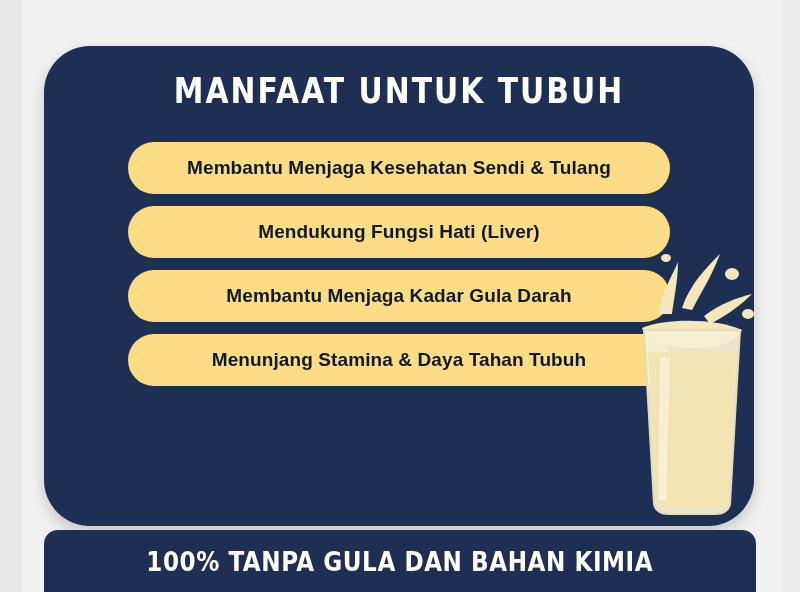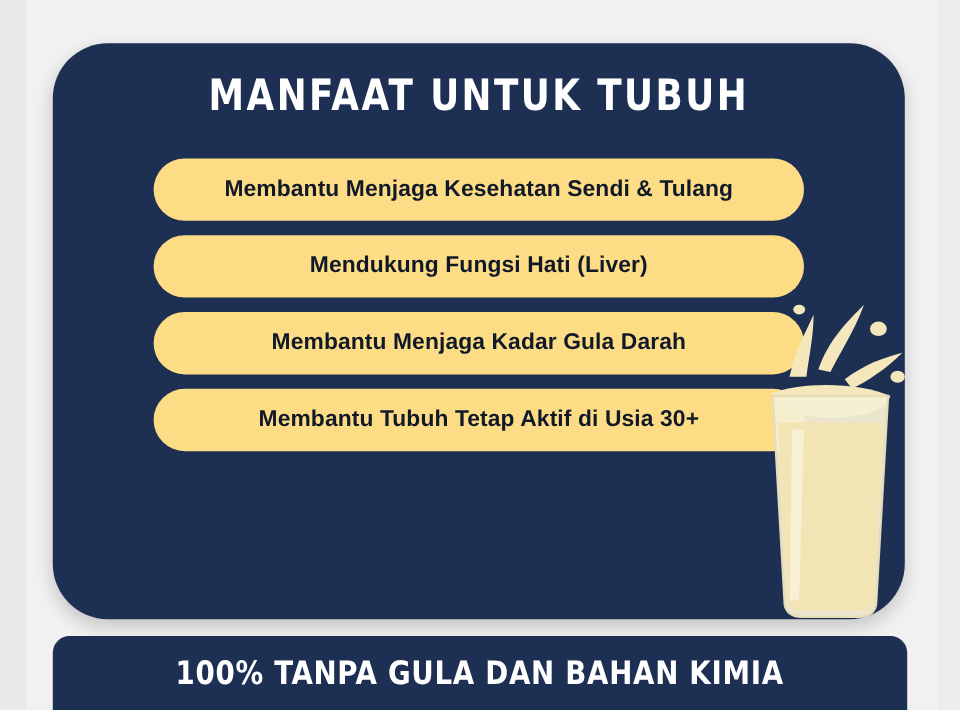--- a/index.html
+++ b/index.html
@@ -32,21 +32,21 @@
     position: absolute;
     right: 0; top: 0; bottom: 0;
     width: 18px;
     background: #ececec;
   }
 
   
   .card {
     position: absolute;
     left: 44px;
-    top: 36px;
+    top: 46px;
     width: 710px;
     height: 480px;
     background: #1d2f52;
     border-radius: 46px;
     box-shadow: 0 6px 14px rgba(0,0,0,0.18);
   }
 
   .card-title {
     position: absolute;
     top: 24px;
@@ -136,21 +136,21 @@
       <div class="benefit-pill">
         <span>Membantu Menjaga Kesehatan Sendi &amp; Tulang</span>
       </div>
       <div class="benefit-pill">
         <span>Mendukung Fungsi Hati (Liver)</span>
       </div>
       <div class="benefit-pill">
         <span>Membantu Menjaga Kadar Gula Darah</span>
       </div>
       <div class="benefit-pill">
-        <span>Membantu Tubuh Tetap Aktif di Usia 30+</span>
+        <span>Menunjang Stamina &amp; Daya Tahan Tubuh</span>
       </div>
     </div>
   </div>
 
   <div class="glass-wrap">
     <svg width="140" height="300" viewBox="0 0 140 300" xmlns="http://www.w3.org/2000/svg">
 
       <g fill="#f3e7bb">
         <path d="M38 96 C 44 70, 52 58, 58 44 C 58 62, 54 80, 52 96 Z"></path>
         <path d="M62 90 C 70 66, 86 50, 100 36 C 92 58, 80 76, 72 92 Z"></path>

